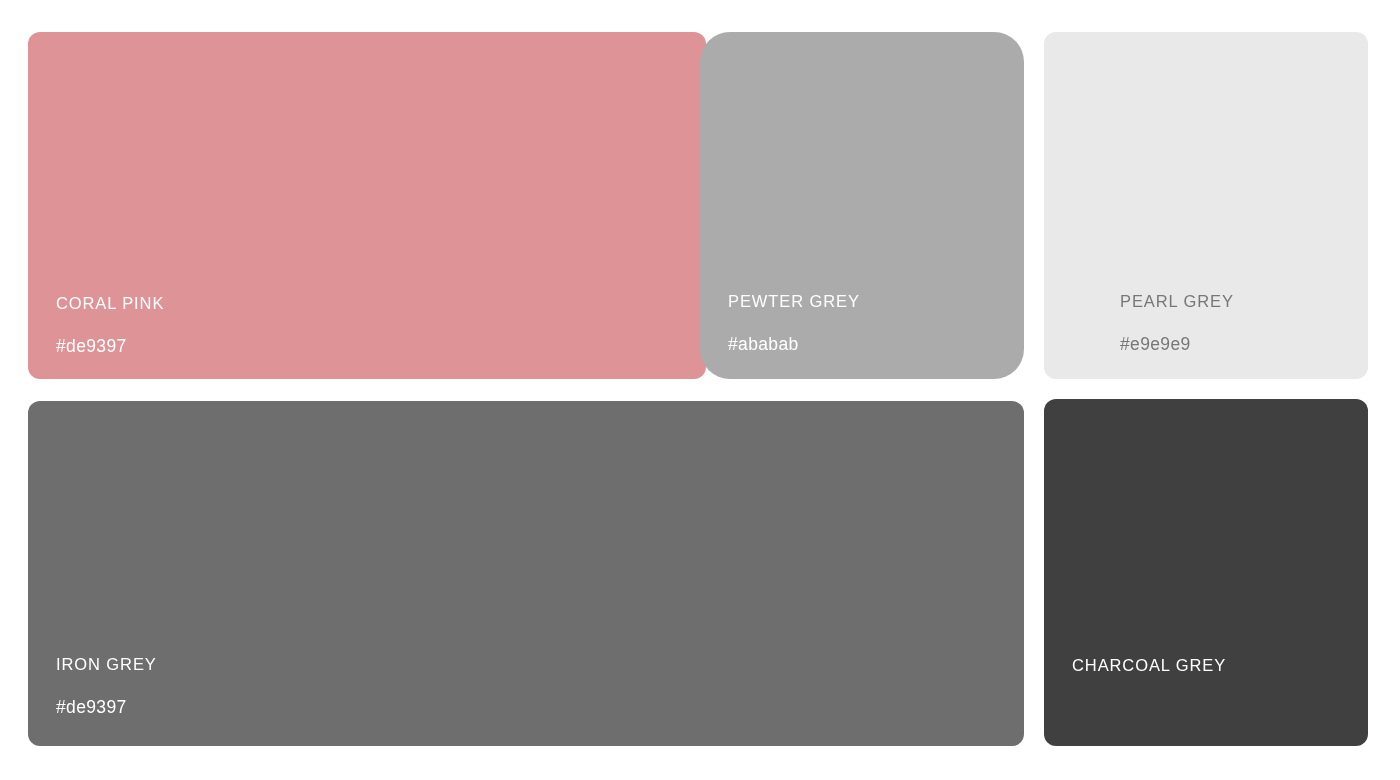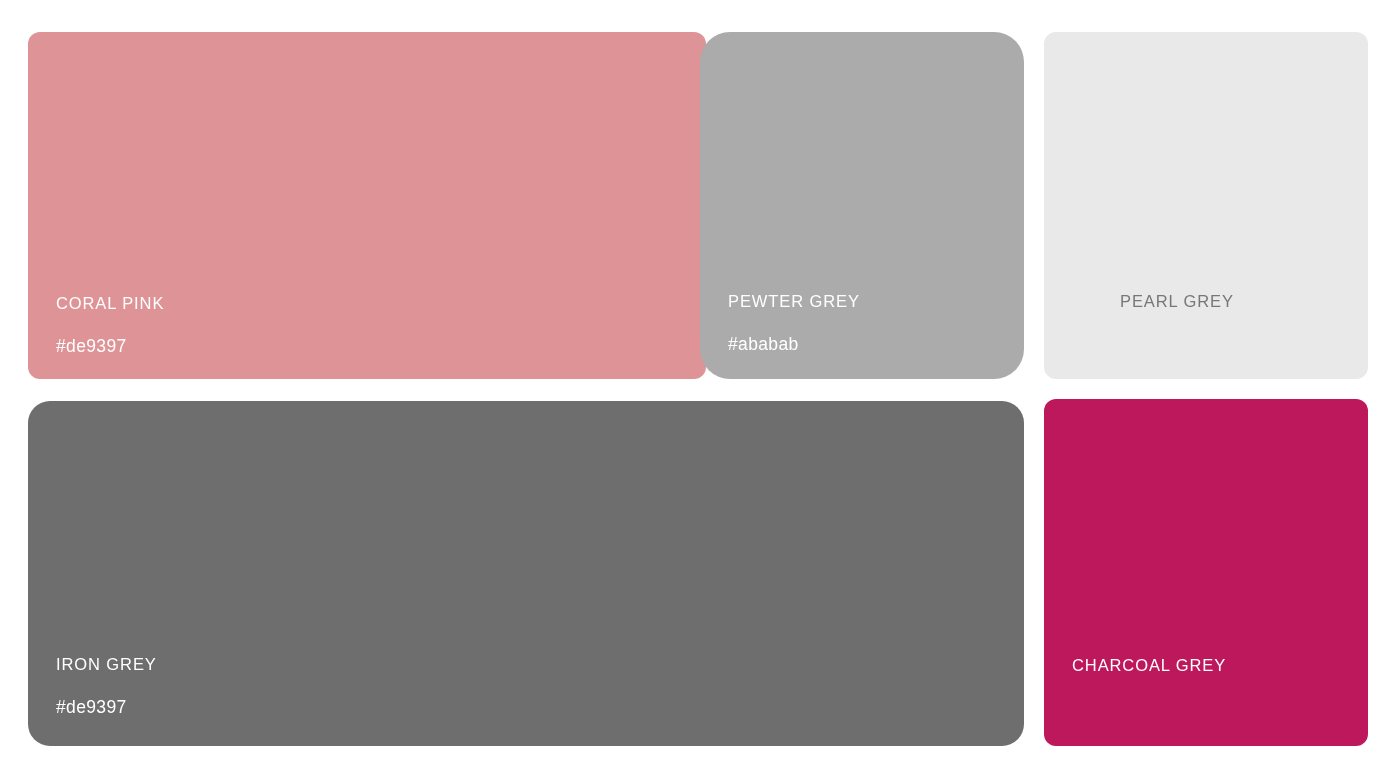--- a/index.html
+++ b/index.html
@@ -48,21 +48,21 @@
     font-weight: 400;
     letter-spacing: 0.35px;
     line-height: 1;
     white-space: nowrap;
   }
 
   
   #card-coral-pink    { left: 28px;   top: 32px;  width: 678px; height: 347px; }
   #card-pewter-grey   { left: 700px;  top: 32px;  width: 324px; height: 347px; }
   #card-pearl-grey    { left: 1044px; top: 32px;  width: 324px; height: 347px; }
-  #card-iron-grey     { left: 28px;   top: 401px; width: 996px; height: 345px; border-radius: 22px; }
+  #card-iron-grey     { left: 28px;   top: 401px; width: 996px; height: 345px; }
   #card-charcoal-grey { left: 1044px; top: 399px; width: 324px; height: 347px; }
 
   
   #card-coral-pink    .swatch-body { top: 263px; }
   #card-pewter-grey   .swatch-body { top: 261px; }
   #card-pearl-grey    .swatch-body { top: 261px; margin-left: 48px; }
   #card-iron-grey     .swatch-body { top: 255px; }
   #card-charcoal-grey .swatch-body { top: 258px; }
 
   .swatch-name + .swatch-hex { margin-top: 26px; }
@@ -82,29 +82,30 @@
   <div class="swatch" id="card-pewter-grey" style="background: rgb(171, 171, 171); border-radius: 30px;">
     <div class="swatch-body">
       <div class="swatch-name" style="color: rgb(255, 255, 255);">PEWTER GREY</div>
       <div class="swatch-hex" style="color: rgb(255, 255, 255);">#ababab</div>
     </div>
   </div>
 
   <div class="swatch" id="card-pearl-grey" style="background: rgb(233, 233, 233);">
     <div class="swatch-body">
       <div class="swatch-name" style="color: rgb(119, 119, 119);">PEARL GREY</div>
+      <div class="swatch-hex" style="color: rgb(119, 119, 119);">#e9e9e9</div>
     </div>
   </div>
 
   <div class="swatch" id="card-iron-grey" style="background: rgb(110, 110, 110);">
     <div class="swatch-body">
       <div class="swatch-name" style="color: rgb(255, 255, 255);">IRON GREY</div>
       <div class="swatch-hex" style="color: rgb(255, 255, 255);">#de9397</div>
     </div>
   </div>
 
-  <div class="swatch" id="card-charcoal-grey" style="background: #be185d;">
+  <div class="swatch" id="card-charcoal-grey" style="background: #404040;">
     <div class="swatch-body">
       <div class="swatch-name" style="color: rgb(255, 255, 255);">CHARCOAL GREY</div>
     </div>
   </div>
 
 </div>
 
 </body></html>

